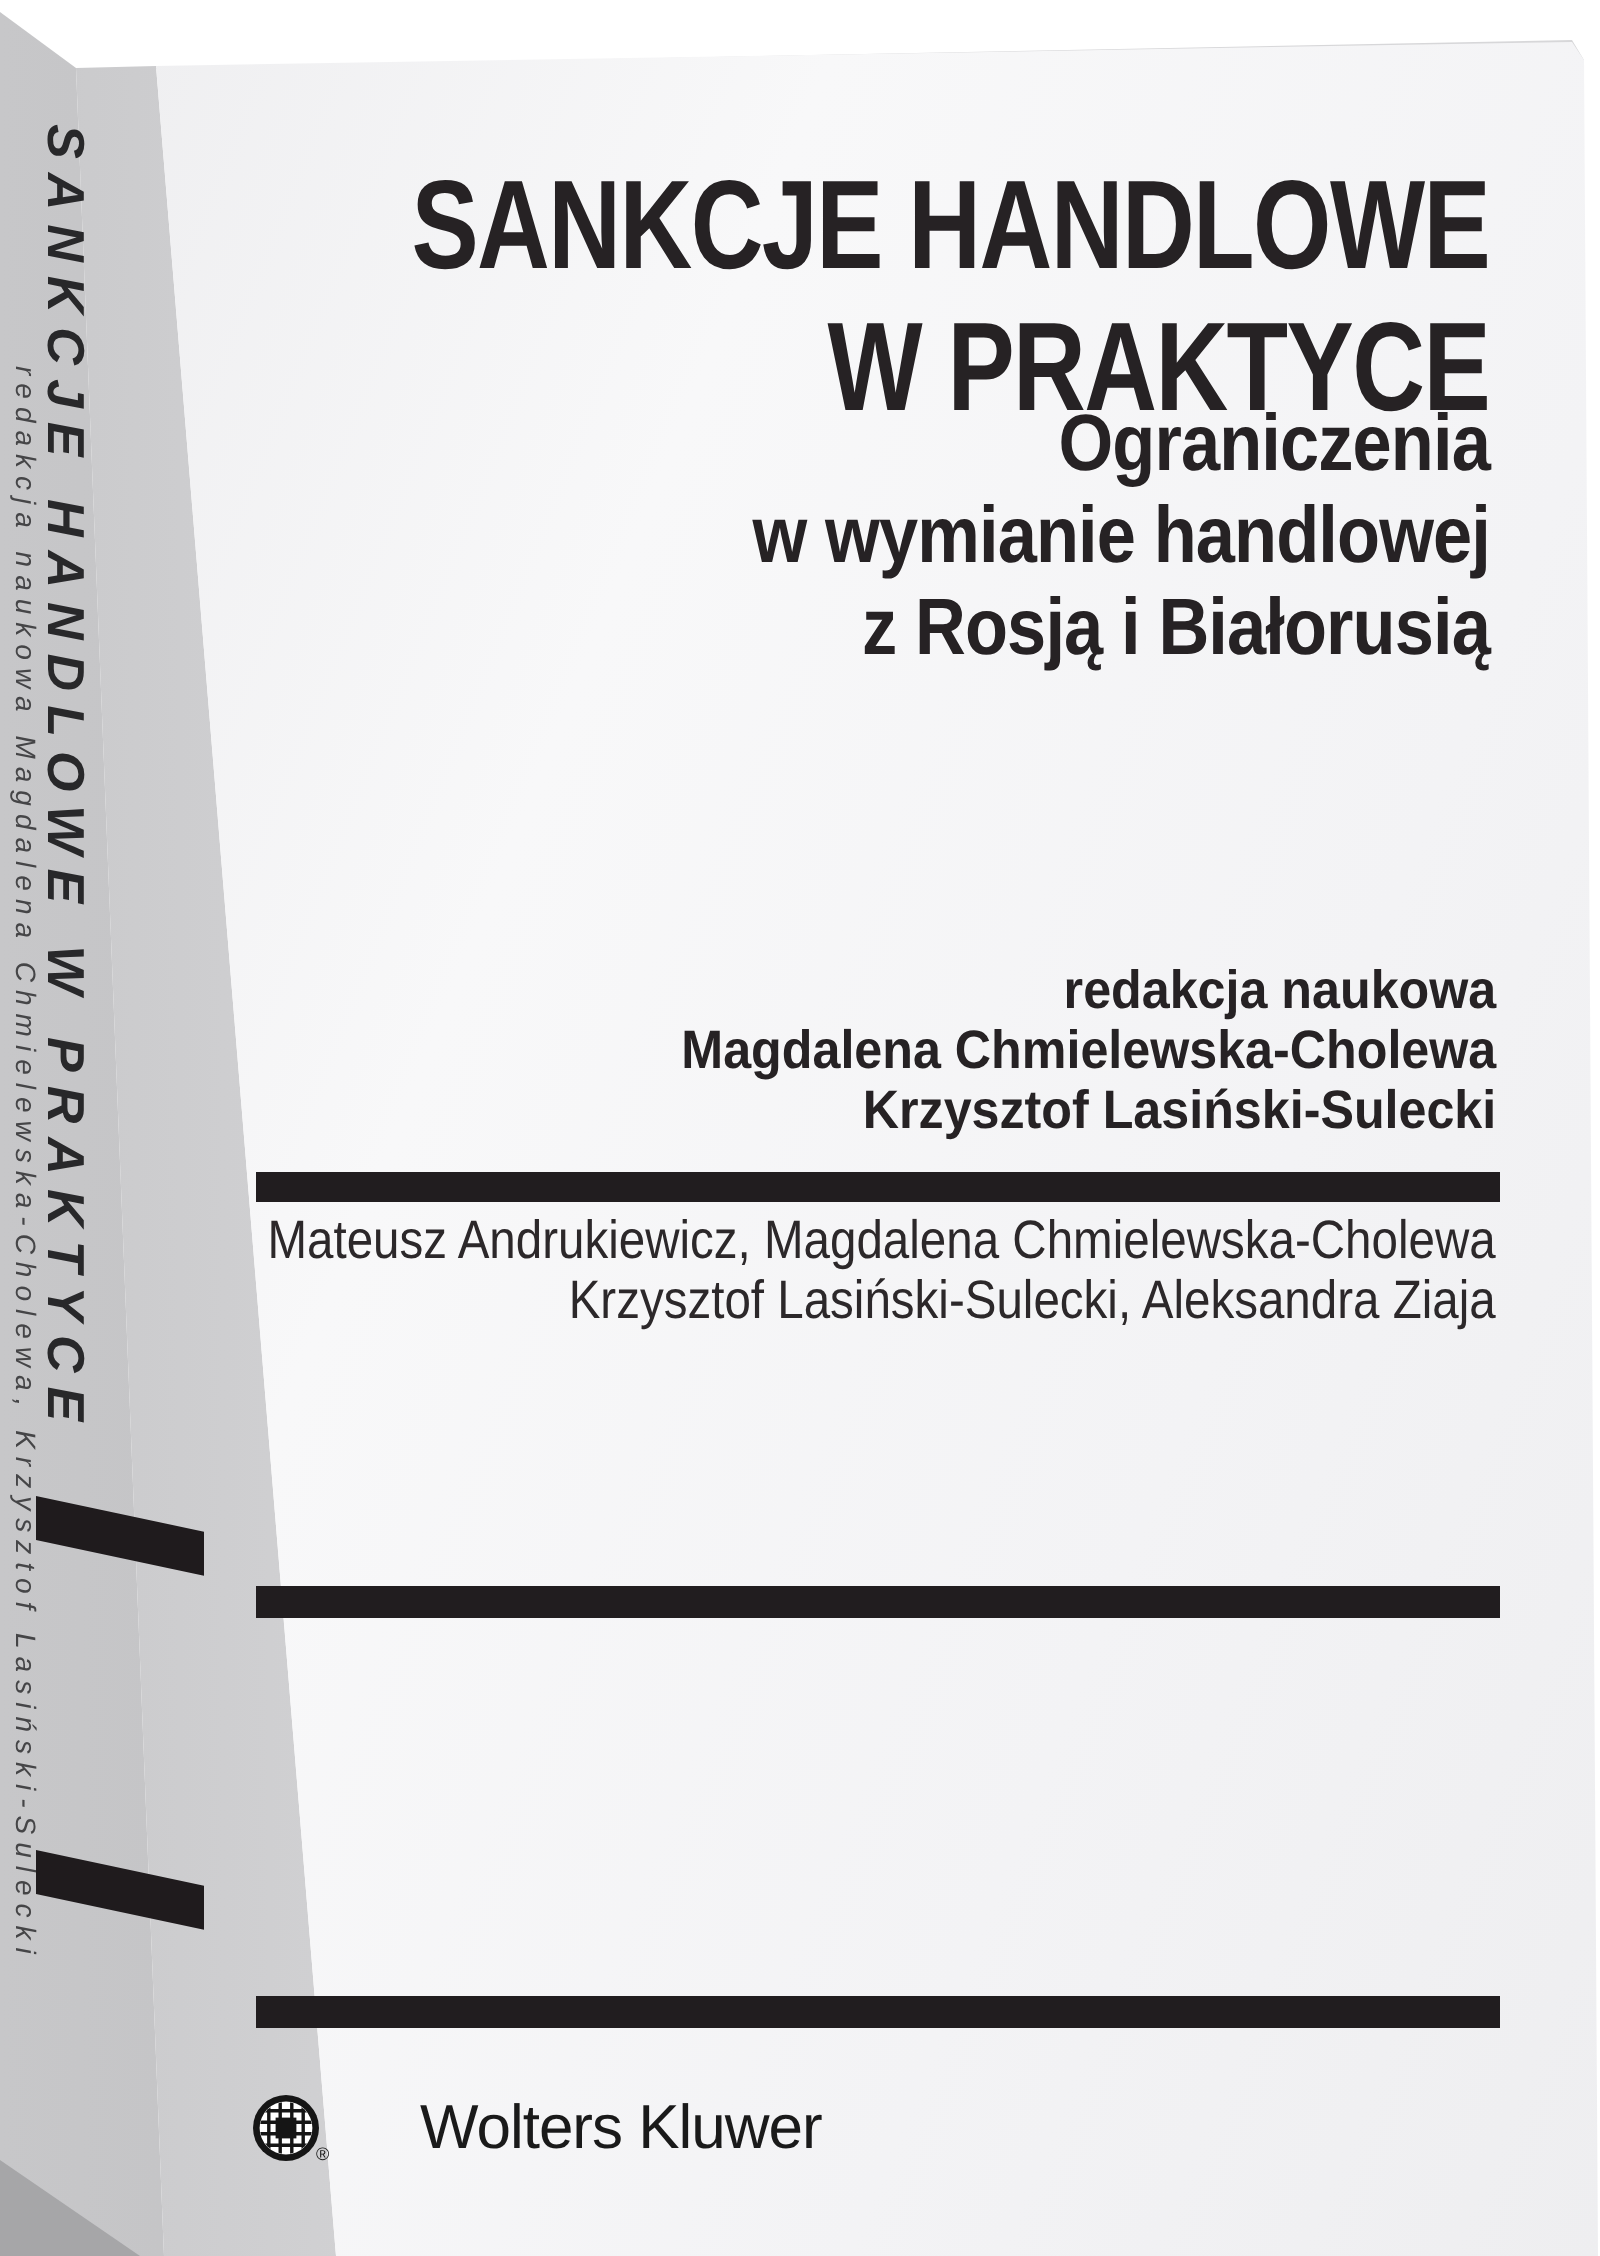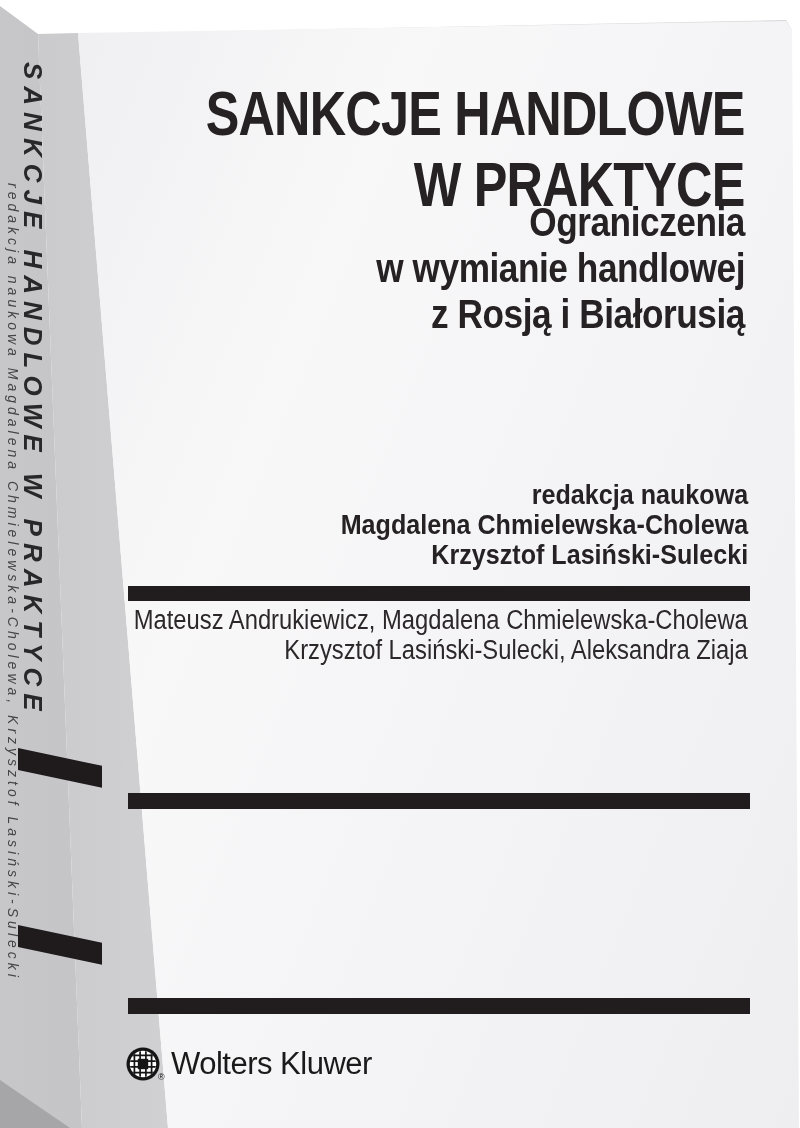--- a/index.html
+++ b/index.html
@@ -87,20 +87,21 @@
   .bar-3{top:998px;height:16px;}
 
   
   .publisher{
     left:126px;top:1046px;height:36px;
     display:flex;align-items:center;gap:11px;
   }
   .publisher-name{
     font-size:31px;color:#1a1a1a;font-weight:400;letter-spacing:-0.5px;
     white-space:nowrap;
+    margin-left:39px;
   }
   .reg-mark{
     position:absolute;left:158px;top:1072px;font-size:9px;color:#1a1a1a;
   }
 </style>
 </head>
 <body>
 
 <div class="abs top-page-edge"></div>
 <div class="abs spine-face"></div>

